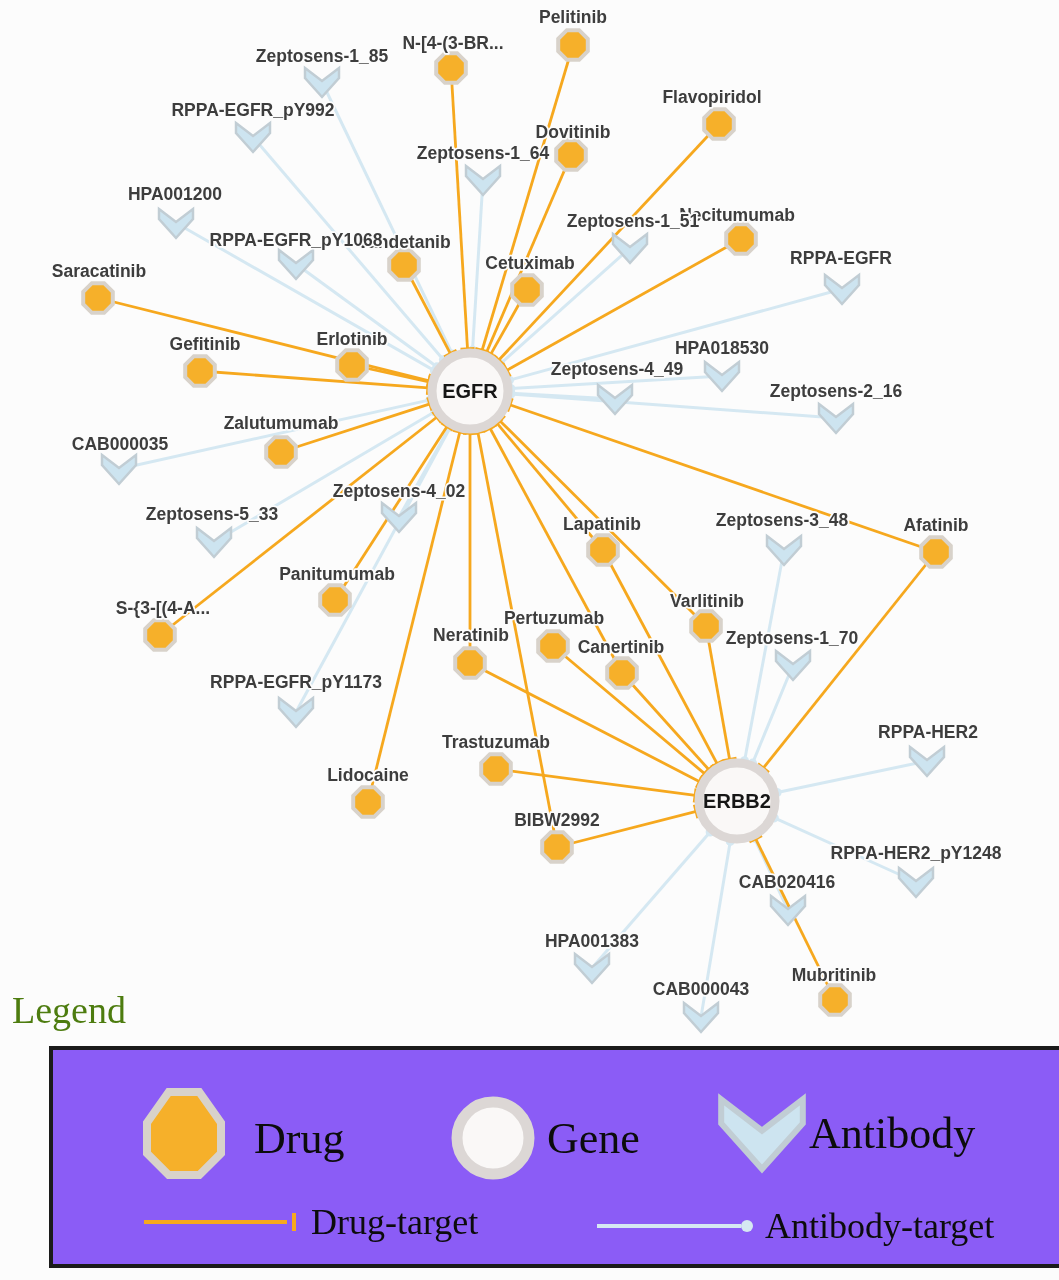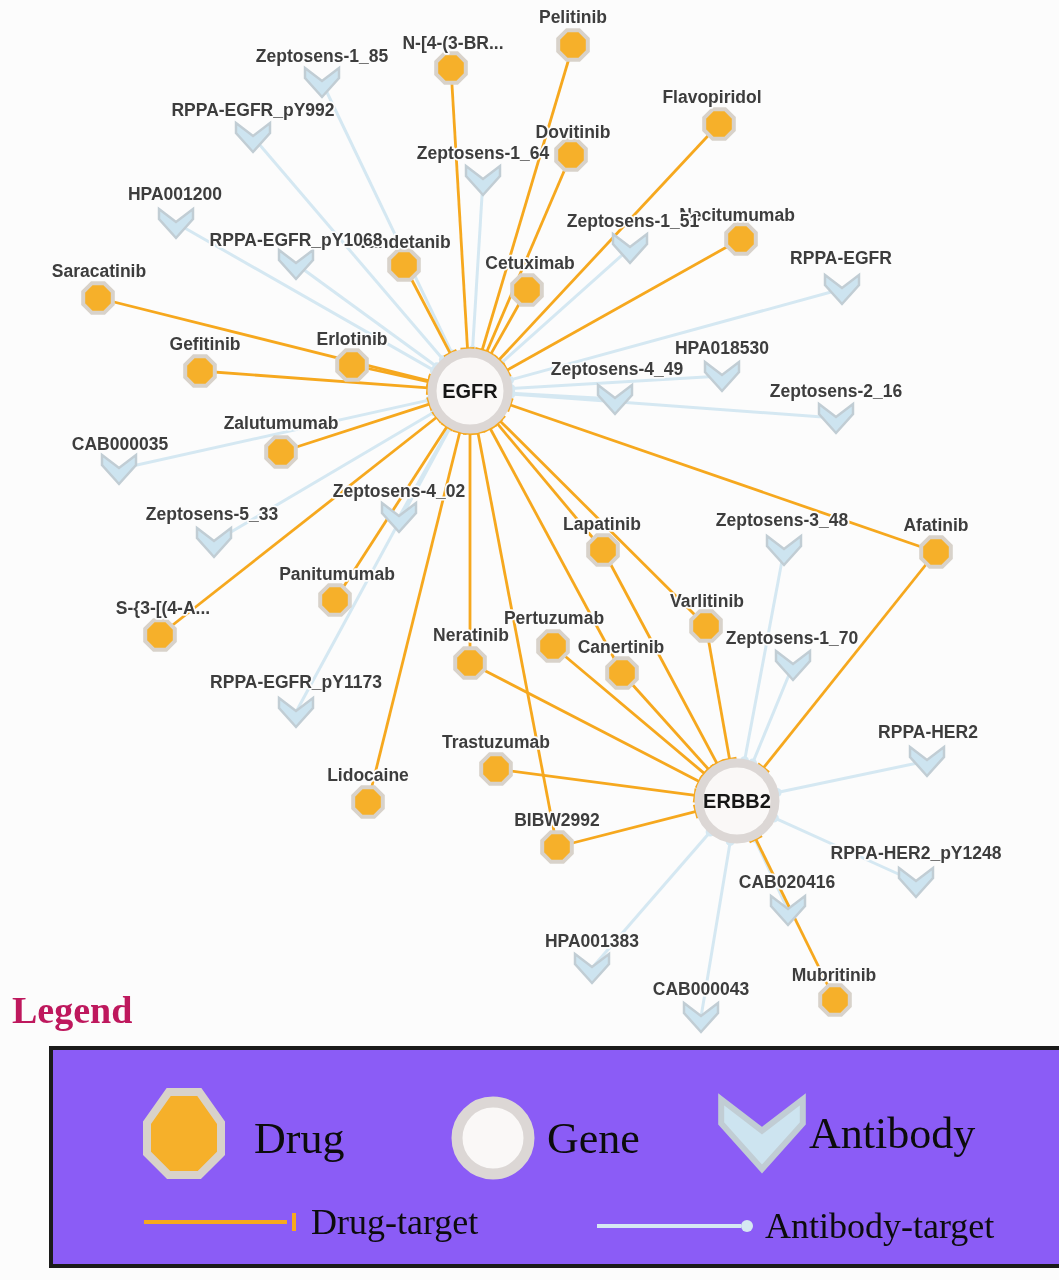--- a/index.html
+++ b/index.html
@@ -5,21 +5,21 @@
   html,body{margin:0;padding:0;background:#fff;}
   .stage{position:relative;width:1059px;height:1280px;background:#fcfcfc;overflow:hidden;
          font-family:"Liberation Sans",sans-serif;}
   #network{position:absolute;left:0;top:0;}
   .node-label{font-family:"Liberation Sans",sans-serif;font-weight:bold;font-size:17.5px;
               fill:var(--label);text-anchor:middle;paint-order:stroke;stroke:#fcfcfc;
               stroke-width:3.5px;stroke-linejoin:round;}
   .gene-label{font-family:"Liberation Sans",sans-serif;font-weight:bold;font-size:20px;
               fill:#161616;text-anchor:middle;}
   .legend-title{position:absolute;left:12px;top:988px;font-family:"Liberation Serif",serif;
-                font-weight:bold;font-size:38px;color:#be185d;}
+                font-weight:normal;font-size:38px;color:#4d7c0f;}
   .legend-box{position:absolute;left:10px;top:1046px;width:1039px;height:222px;
               border:4px solid #1b1b1b;background:#8b5cf6;box-sizing:border-box;margin-left:39px;}
   .lg-text-big{font-family:"Liberation Serif",serif;font-size:44px;fill:#0c0c0c;}
   .lg-text{font-family:"Liberation Serif",serif;font-size:36px;fill:#0c0c0c;}
   .lg-drug{fill:var(--drug);stroke:var(--drug-border);stroke-width:8;}
   .lg-gene{fill:var(--gene-fill);stroke:var(--gene-ring);stroke-width:11;}
   .lg-ab{fill:var(--antibody);stroke:var(--antibody-border);stroke-width:2.5;}
   .lg-drug-edge{stroke:var(--drug-edge);stroke-width:4;}
   .lg-ab-edge{stroke:var(--antibody-edge);stroke-width:4;}
   .lg-ab-dot{fill:var(--antibody-edge);}

